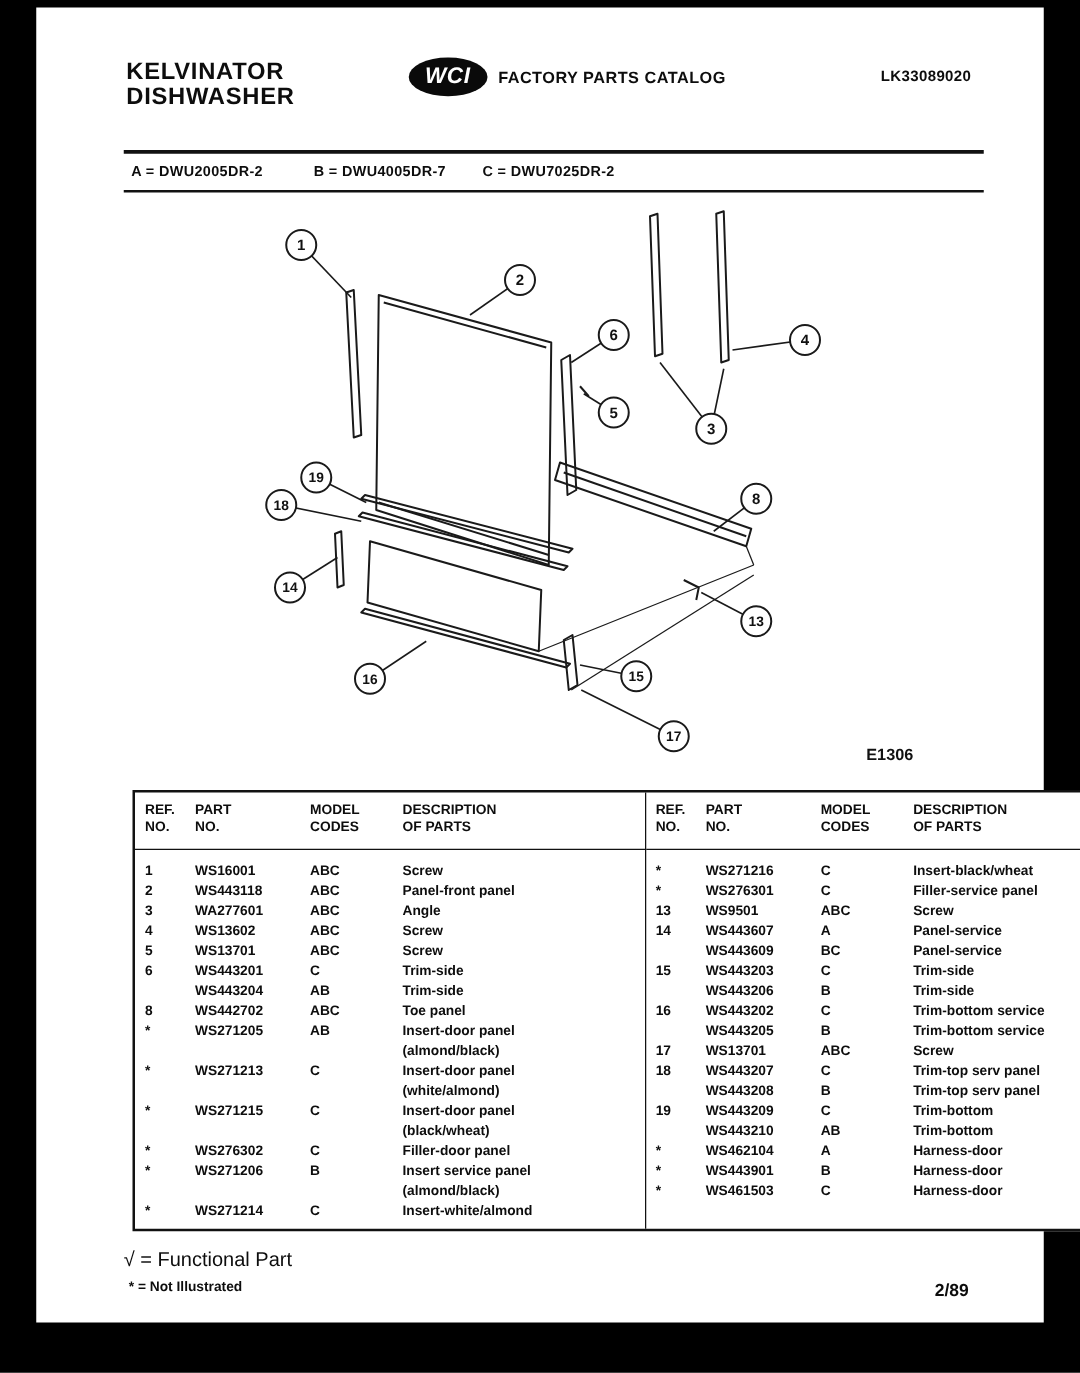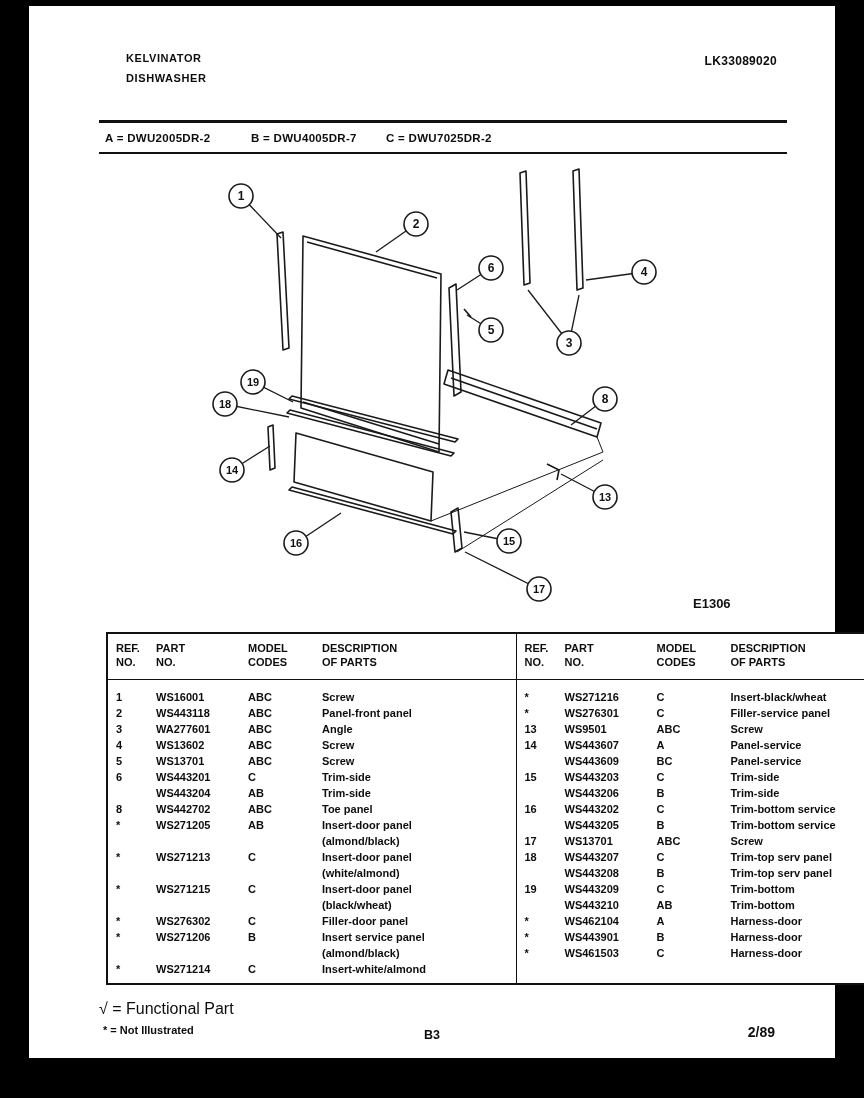--- a/index.html
+++ b/index.html
@@ -13,21 +13,21 @@
   .page {
     position: absolute;
     left: 29px; top: 6px;
     width: 806px; height: 1052px;
     background: #ffffff;
     color: #0d0d0d;
   }
   .abs { position: absolute; }
 
   
-  .brand { left: 72px; top: 42px; font-size: 11px; font-weight: 700; letter-spacing: .6px; line-height: 20px; margin-left: 25px; }
+  .brand { left: 72px; top: 42px; font-size: 19px; font-weight: 700; letter-spacing: .6px; line-height: 20px; }
   .logo-group { left: 298px; top: 40px; display: flex; align-items: center; gap: 9px; }
   .wci-logo {
     display: inline-block; background: #0a0a0a; color: #fff;
     font-style: italic; font-weight: 700; font-size: 18px;
     padding: 4px 13px 6px 13px; border-radius: 50%; letter-spacing: .5px;
   }
   .catalog-title { font-size: 13px; font-weight: 700; letter-spacing: .4px; }
   .doc-number { right: 58px; top: 48px; font-size: 12px; font-weight: 700; letter-spacing: .3px; text-align: right; }
   .rule-thick { left: 70px; top: 114px; width: 688px; height: 3px; background: #111; }
   .models { top: 126px; font-size: 11.5px; font-weight: 700; letter-spacing: .3px; }
@@ -64,20 +64,24 @@
 </head>
 <body>
 
 <div class="page">
 
   <div class="abs brand">
     <div>KELVINATOR</div>
     <div>DISHWASHER</div>
   </div>
 
+  <div class="abs logo-group">
+    <span class="wci-logo">WCI</span>
+    <span class="catalog-title">FACTORY PARTS CATALOG</span>
+  </div>
 
   <div class="abs doc-number">LK33089020</div>
 
   <div class="abs rule-thick"></div>
 
   <div class="abs models model-a">A = DWU2005DR-2</div>
   <div class="abs models model-b">B = DWU4005DR-7</div>
   <div class="abs models model-c">C = DWU7025DR-2</div>
 
   <div class="abs rule-thin"></div>
@@ -414,16 +418,15 @@
             <div class="tcell col-part">WS461503</div>
             <div class="tcell col-codes">C</div>
             <div class="tcell col-desc">Harness-door</div>
           </div>
         </div>
     </div>
   </div>
 
   <div class="abs foot-note1">√ = Functional Part</div>
   <div class="abs foot-note2">* = Not Illustrated</div>
-  <div class="abs foot-page">B3</div>
   <div class="abs foot-date">2/89</div>
 
 </div>
 
 </body></html>

